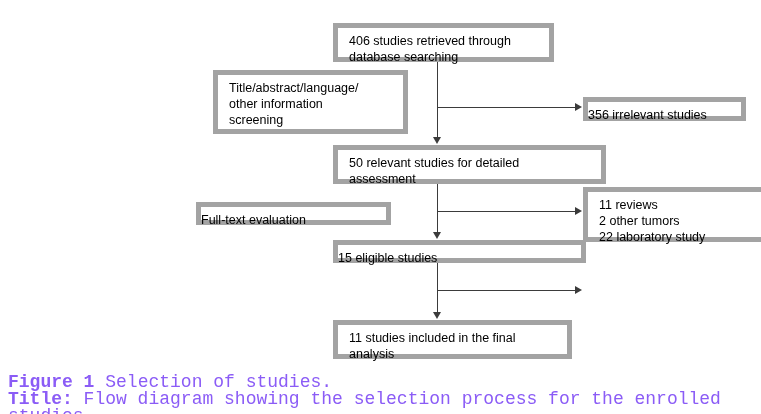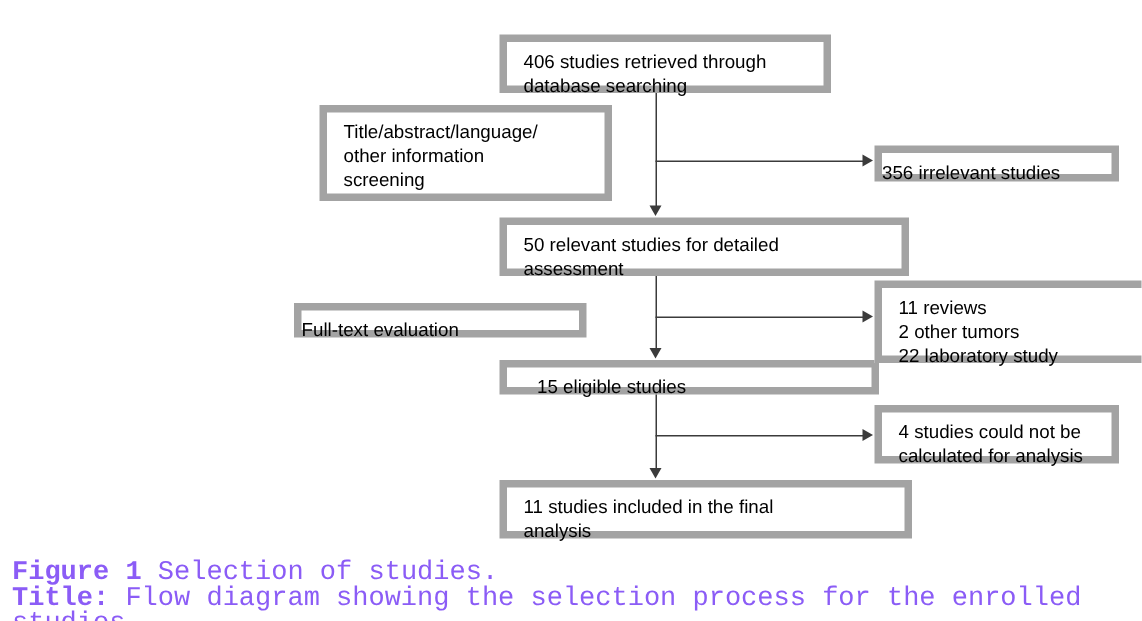--- a/index.html
+++ b/index.html
@@ -38,22 +38,22 @@
   }
   .node.center-text {
     text-align: left;
     padding-left: 0;
     padding-right: 0;
   }
 
   
   #node-retrieved   { left: 333px; top: 23px;  width: 221px; height: 39px; }
   #node-relevant    { left: 333px; top: 145px; width: 273px; height: 39px; }
-  #node-eligible    { left: 333px; top: 240px; width: 253px; height: 23px; padding-left: 20px; }
-  #node-final       { left: 333px; top: 320px; width: 275px; height: 39px; }
+  #node-eligible    { left: 333px; top: 240px; width: 253px; height: 23px; }
+  #node-final       { left: 333px; top: 320px; width: 239px; height: 39px; }
 
   
   #node-screening   { left: 213px; top: 70px;  width: 195px; height: 64px; }
   #node-fulltext    { left: 196px; top: 202px; width: 195px; height: 23px; }
 
   
   #node-irrelevant  { left: 583px; top: 97px;  width: 163px; height: 24px; }
   #node-reasons     { left: 583px; top: 187px; width: 188px; height: 55px; }
   #node-notcalc     { left: 583px; top: 270px; width: 163px; height: 39px; }
 
@@ -142,22 +142,20 @@
 screening</div>
 
   <div class="node center-text" id="node-fulltext">Full-text evaluation</div>
 
   <div class="node center-text" id="node-irrelevant">356 irrelevant studies</div>
 
   <div class="node" id="node-reasons">11 reviews
 2 other tumors
 22 laboratory study</div>
 
-  <div class="node" id="node-notcalc">4 studies could not be
-calculated for analysis</div>
 
   <div class="vline" id="spine-1"></div>
   <div class="arrow-down" id="spine-1-head"></div>
   <div class="hline" id="branch-1"></div>
   <div class="arrow-right" id="branch-1-head"></div>
 
   <div class="vline" id="spine-2"></div>
   <div class="arrow-down" id="spine-2-head"></div>
   <div class="hline" id="branch-2"></div>
   <div class="arrow-right" id="branch-2-head"></div>

